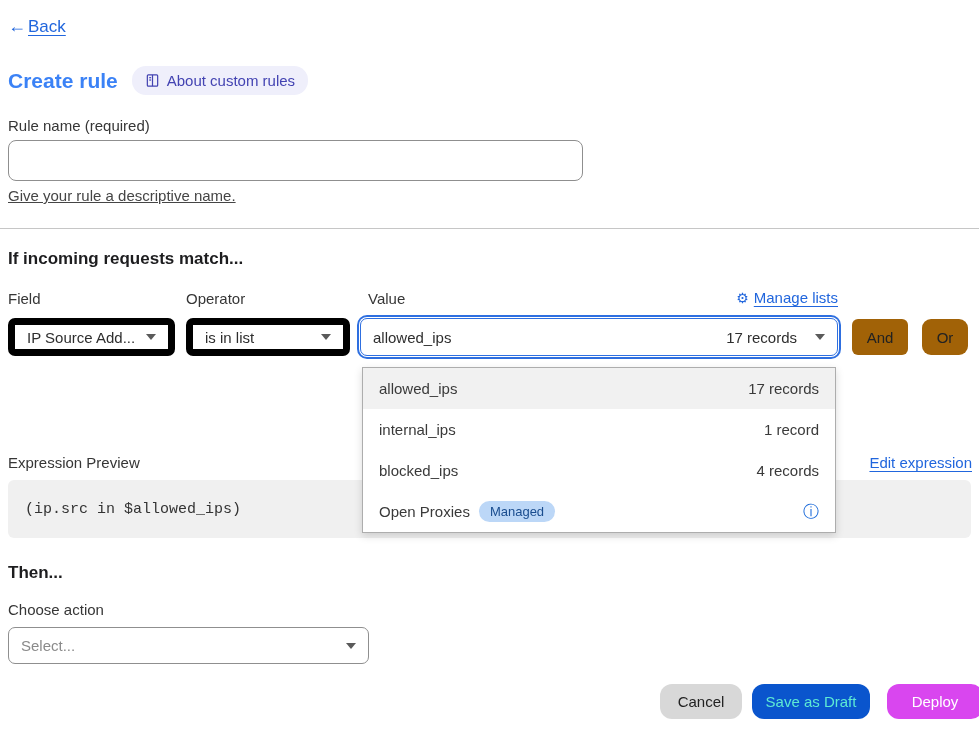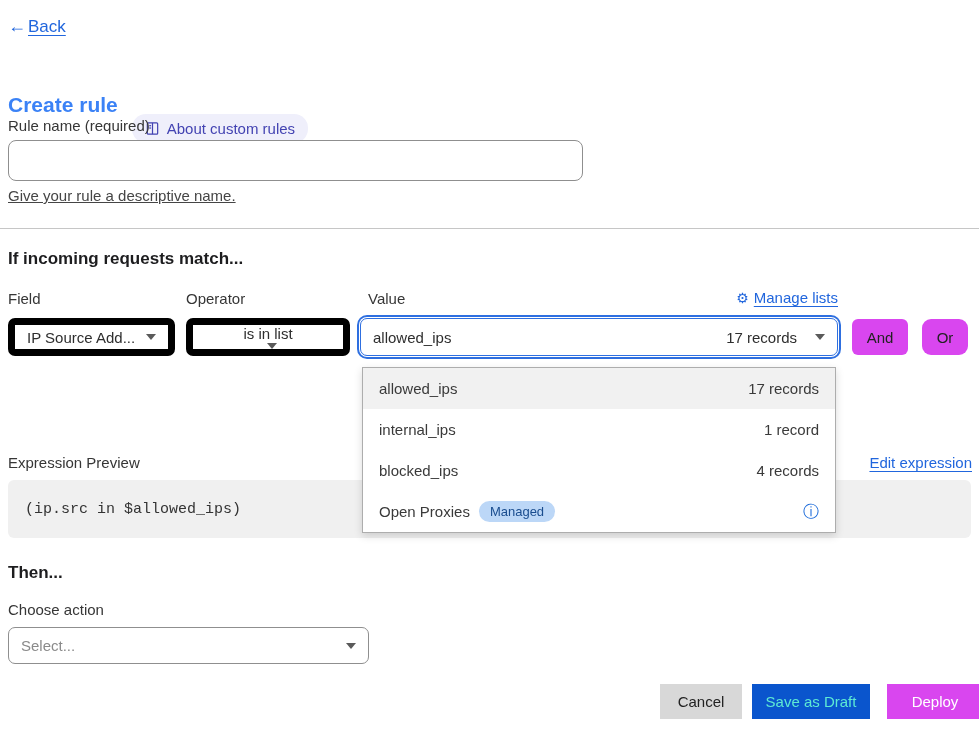--- a/index.html
+++ b/index.html
@@ -8,21 +8,21 @@
   .page { position:relative; width:979px; height:739px; background:#fff; overflow:hidden; }
 
   
   .back-link { position:absolute; top:16px; left:8px; font-size:17px; color:#2166dd; text-decoration:none; display:flex; align-items:center; gap:2px; cursor:pointer; }
   .back-link .arrow { font-size:18px; text-decoration:none; }
   .back-link .lbl { text-decoration:underline; text-underline-offset:3px; }
 
   
   .header-row { position:absolute; top:66px; left:8px; display:flex; align-items:center; gap:14px; }
   .page-title { font-size:21px; font-weight:bold; color:#3b82f6; }
-  .about-badge { display:flex; align-items:center; gap:7px; background:#efeffb; color:#4343b2; font-size:15px; padding:6px 13px; border-radius:14px; cursor:pointer;margin-top:48px; }
+  .about-badge { display:flex; align-items:center; gap:7px; background:#efeffb; color:#4343b2; font-size:15px; padding:6px 13px; border-radius:14px; cursor:pointer; }
   .about-badge svg { display:block; }
 
   
   .field-label { position:absolute; left:8px; font-size:15px; color:#363636; }
   .rule-name-label { top:117px; }
   .rule-name-input { position:absolute; top:140px; left:8px; width:575px; height:41px; border:1px solid #8f8f8f; border-radius:8px; font-size:15px; padding:0 12px; outline:none; font-family:inherit; }
   .rule-name-help { position:absolute; top:187px; left:8px; font-size:15px; color:#454545;text-decoration:underline; }
 
   .divider { position:absolute; top:228px; left:0; width:979px; border-top:1px solid #c6c6c6; }
 
@@ -31,28 +31,28 @@
   .col-label { position:absolute; top:290px; font-size:15px; color:#363636; }
   .label-field { left:8px; }
   .label-operator { left:186px; }
   .label-value { left:368px; }
   .manage-lists { position:absolute; top:289px; right:141px; display:flex; align-items:center; gap:5px; color:#2166dd; font-size:15px; cursor:pointer; }
   .manage-lists .gear { font-size:14px; line-height:1; text-decoration:none; }
   .manage-lists .lbl { text-decoration:underline; text-underline-offset:3px; }
 
   .select-box { position:absolute; top:318px; height:38px; border:7px solid #000000; border-radius:7px; background:#fff; display:flex; align-items:center; justify-content:space-between; padding:0 12px; font-size:15px; color:#2e2e2e; cursor:pointer; }
   .select-field { left:8px; width:167px; }
-  .select-operator { left:186px; width:164px;flex-direction:column; }
+  .select-operator { left:186px; width:164px; }
   .chev { width:0; height:0; border-left:5px solid transparent; border-right:5px solid transparent; border-top:6px solid #5a5a5a; margin-left:8px; flex:none; }
 
   .value-combo { position:absolute; top:318px; left:360px; width:478px; height:38px; background:#fff; border:1px solid #2e6fe0; border-radius:7px; display:flex; align-items:center; padding:0 12px; font-size:15px; color:#2e2e2e; cursor:text; box-shadow:0 0 0 1px #fff, 0 0 0 3px #2e6fe0; }
   .value-combo .val { flex:1; }
   .value-combo .records { color:#2e2e2e; margin-right:10px; }
 
-  .logic-btn { position:absolute; top:319px; height:36px; background:#d946ef; border:none; border-radius:6px; font-size:15px; color:#222; font-family:inherit; cursor:pointer; }
+  .logic-btn { position:absolute; top:319px; height:36px; background:#a16207; border:none; border-radius:6px; font-size:15px; color:#222; font-family:inherit; cursor:pointer; }
   .and-btn { left:852px; width:56px; }
   .or-btn { left:922px; width:46px;border-radius:9px; }
 
   
   .list-dropdown { position:absolute; top:367px; left:362px; width:474px; background:#fff; border:1px solid #adadad; box-shadow:0 3px 8px rgba(0,0,0,0.15); z-index:10; }
   .list-row { height:41px; display:flex; align-items:center; padding:0 16px; font-size:15px; color:#3a3a3a; cursor:pointer; }
   .list-row.selected { background:#f1f1f1; }
   .list-row .name { flex:1; display:flex; align-items:center; gap:9px; }
   .list-row .count { color:#3a3a3a; }
   .managed-pill { background:#bcd7f7; color:#1a4d8f; font-size:13px; padding:3px 11px; border-radius:11px; }
@@ -64,21 +64,21 @@
   .expr-box { position:absolute; top:480px; left:8px; width:963px; height:58px; background:#f0f0f0; border-radius:6px; display:flex; align-items:center; padding:0 17px; }
   .expr-code { font-family:"Liberation Mono","DejaVu Sans Mono",monospace; font-size:15px; color:#333; }
 
   
   .then-title { position:absolute; top:563px; left:8px; font-size:17px; font-weight:bold; color:#1d1d1f; }
   .action-label { top:601px; }
   .action-select { position:absolute; top:627px; left:8px; width:361px; height:37px; border:1px solid #8f8f8f; border-radius:7px; display:flex; align-items:center; justify-content:space-between; padding:0 12px; font-size:15px; cursor:pointer; }
   .action-select .ph { color:#8a8a8a; }
 
   
-  .footer-btn { position:absolute; top:684px; height:35px; border:none; border-radius:0; font-size:15px; font-family:inherit; cursor:pointer; }
+  .footer-btn { position:absolute; top:684px; height:35px; border:none; border-radius:12px; font-size:15px; font-family:inherit; cursor:pointer; }
   .cancel-btn { left:660px; width:82px; background:#d8d8d8; color:#222; }
   .save-draft-btn { left:752px; width:118px; background:#0a55cd; color:#5eead4; }
   .deploy-btn { left:887px; width:96px; background:#d946ef; color:#fff; }
 </style>
 </head>
 <body>
 
 <div class="page">
 
   <a class="back-link">

